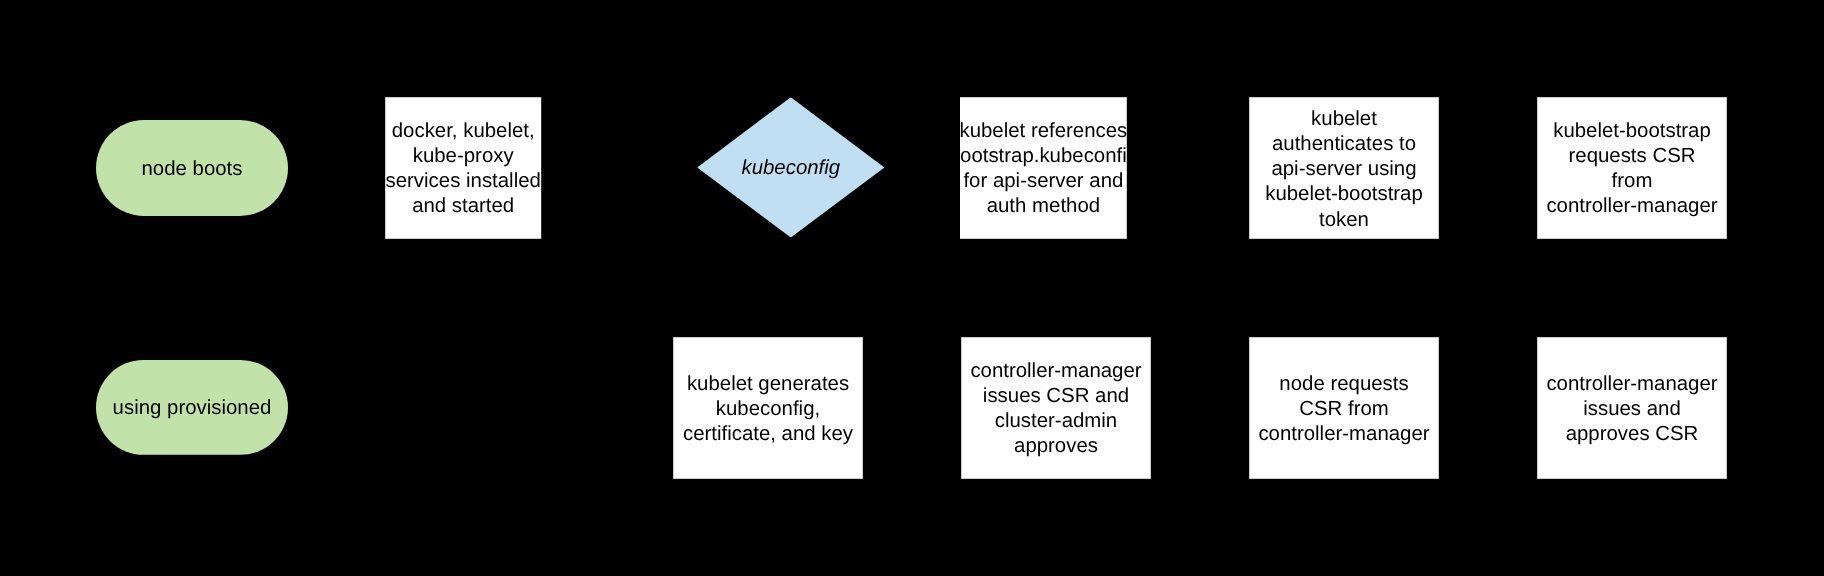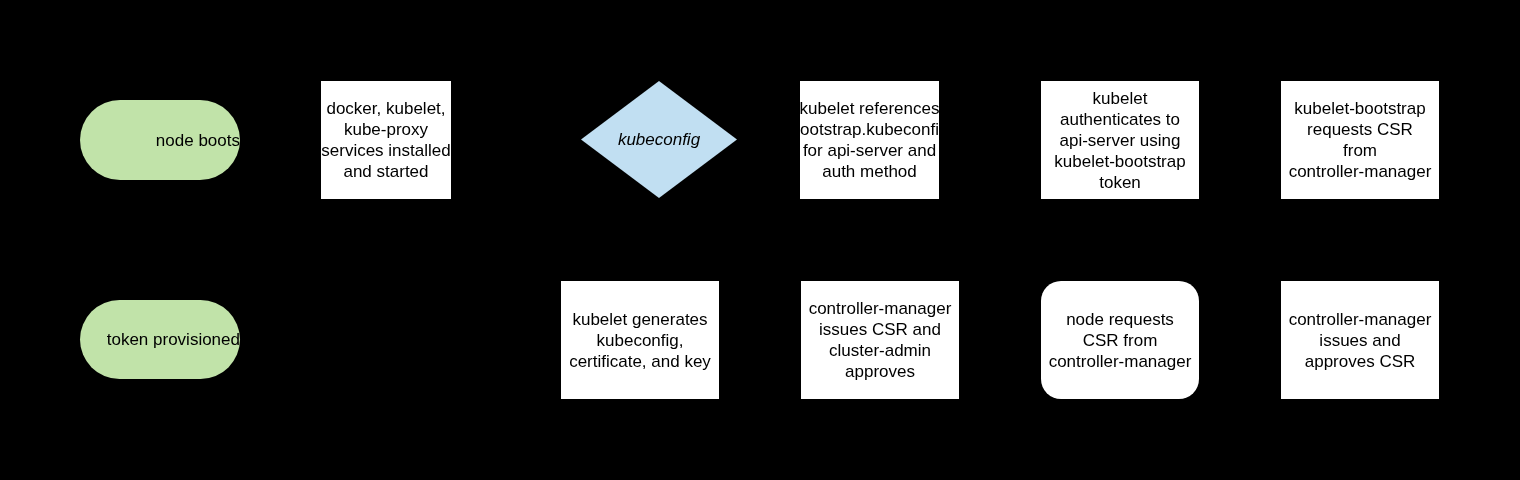--- a/index.html
+++ b/index.html
@@ -32,21 +32,20 @@
     line-height: 21px;
   }
   .node .label {
     white-space: pre;
     text-align: center;
     flex: 0 0 auto;
   }
   .terminal {
     background: var(--terminal-fill);
     border-radius: 40px;
-    justify-content: flex-end;
   }
   .process {
     background: var(--process-fill);
   }
   .decision {
     background: var(--decision-fill);
     clip-path: polygon(50% 0%, 100% 50%, 50% 100%, 0% 50%);
   }
 </style>
 </head>
@@ -85,38 +84,38 @@
   </div>
 
   <div class="node process" style="left:1281px; top:81px; width:158px; height:118px;">
     <div class="label">kubelet-bootstrap
 requests CSR
 from
 controller-manager</div>
   </div>
 
   <div class="node terminal" style="left:80px; top:300px; width:160px; height:79px;">
-    <div class="label">token provisioned</div>
+    <div class="label">using provisioned</div>
   </div>
 
 
   <div class="node process" style="left:561px; top:281px; width:158px; height:118px;align-items:center;">
     <div class="label">kubelet generates
 kubeconfig,
 certificate, and key</div>
   </div>
 
   <div class="node process" style="left:801px; top:281px; width:158px; height:118px;">
     <div class="label">controller-manager
 issues CSR and
 cluster-admin
 approves</div>
   </div>
 
-  <div class="node process" style="left:1041px; top:281px; width:158px; height:118px;border-radius:20px;">
+  <div class="node process" style="left:1041px; top:281px; width:158px; height:118px;">
     <div class="label">node requests
 CSR from
 controller-manager</div>
   </div>
 
   <div class="node process" style="left:1281px; top:281px; width:158px; height:118px;">
     <div class="label">controller-manager
 issues and
 approves CSR</div>
   </div>

